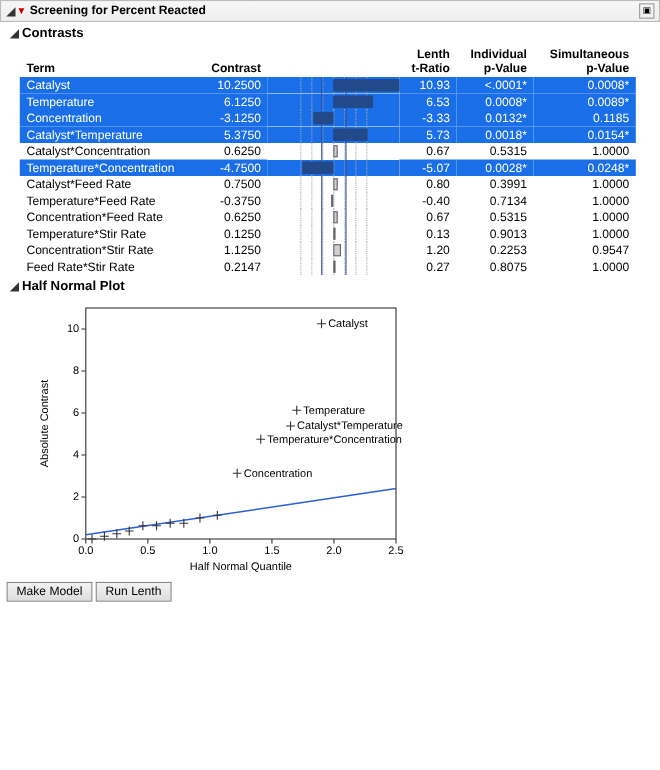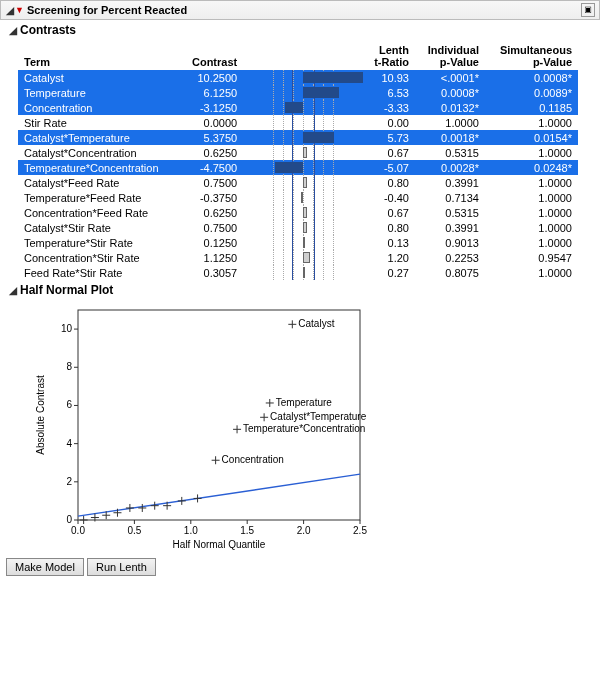--- a/index.html
+++ b/index.html
@@ -123,42 +123,20 @@
             </div>
             <div class="bar-bound" style="left:49px"></div>
             <div class="bar-bound" style="left:71px"></div>
             <div class="bar-box" style="left:42px;width:18px"></div>
           </div>
         </td>
         <td class="num">-3.33</td>
         <td class="num sig">0.0132*</td>
         <td class="num">0.1185</td>
       </tr>
-      <tr>
-        <td>Stir Rate</td>
-        <td class="num">0.0000</td>
-        <td class="barcell">
-          <div class="bar-wrap">
-            <div class="bar-grid">
-              <div class="g" style="left:30px"></div>
-              <div class="g" style="left:40px"></div>
-              <div class="g" style="left:50px"></div>
-              <div class="g" style="left:60px"></div>
-              <div class="g" style="left:70px"></div>
-              <div class="g" style="left:80px"></div>
-              <div class="g" style="left:90px"></div>
-            </div>
-            <div class="bar-bound" style="left:49px"></div>
-            <div class="bar-bound" style="left:71px"></div>
-          </div>
-        </td>
-        <td class="num">0.00</td>
-        <td class="num">1.0000</td>
-        <td class="num">1.0000</td>
-      </tr>
       <tr class="hl">
         <td>Catalyst*Temperature</td>
         <td class="num">5.3750</td>
         <td class="barcell">
           <div class="bar-wrap">
             <div class="bar-grid">
               <div class="g" style="left:30px"></div>
               <div class="g" style="left:40px"></div>
               <div class="g" style="left:50px"></div>
               <div class="g" style="left:60px"></div>
@@ -284,43 +262,20 @@
             <div class="bar-bound" style="left:49px"></div>
             <div class="bar-bound" style="left:71px"></div>
             <div class="bar-box" style="left:60px;width:4px"></div>
           </div>
         </td>
         <td class="num">0.67</td>
         <td class="num">0.5315</td>
         <td class="num">1.0000</td>
       </tr>
       <tr>
-        <td>Catalyst*Stir Rate</td>
-        <td class="num">0.7500</td>
-        <td class="barcell">
-          <div class="bar-wrap">
-            <div class="bar-grid">
-              <div class="g" style="left:30px"></div>
-              <div class="g" style="left:40px"></div>
-              <div class="g" style="left:50px"></div>
-              <div class="g" style="left:60px"></div>
-              <div class="g" style="left:70px"></div>
-              <div class="g" style="left:80px"></div>
-              <div class="g" style="left:90px"></div>
-            </div>
-            <div class="bar-bound" style="left:49px"></div>
-            <div class="bar-bound" style="left:71px"></div>
-            <div class="bar-box" style="left:60px;width:4px"></div>
-          </div>
-        </td>
-        <td class="num">0.80</td>
-        <td class="num">0.3991</td>
-        <td class="num">1.0000</td>
-      </tr>
-      <tr>
         <td>Temperature*Stir Rate</td>
         <td class="num">0.1250</td>
         <td class="barcell">
           <div class="bar-wrap">
             <div class="bar-grid">
               <div class="g" style="left:30px"></div>
               <div class="g" style="left:40px"></div>
               <div class="g" style="left:50px"></div>
               <div class="g" style="left:60px"></div>
               <div class="g" style="left:70px"></div>
@@ -354,21 +309,21 @@
             <div class="bar-bound" style="left:71px"></div>
             <div class="bar-box" style="left:60px;width:7px"></div>
           </div>
         </td>
         <td class="num">1.20</td>
         <td class="num">0.2253</td>
         <td class="num">0.9547</td>
       </tr>
       <tr>
         <td>Feed Rate*Stir Rate</td>
-        <td class="num">0.3057</td>
+        <td class="num">0.2147</td>
         <td class="barcell">
           <div class="bar-wrap">
             <div class="bar-grid">
               <div class="g" style="left:30px"></div>
               <div class="g" style="left:40px"></div>
               <div class="g" style="left:50px"></div>
               <div class="g" style="left:60px"></div>
               <div class="g" style="left:70px"></div>
               <div class="g" style="left:80px"></div>
               <div class="g" style="left:90px"></div>

